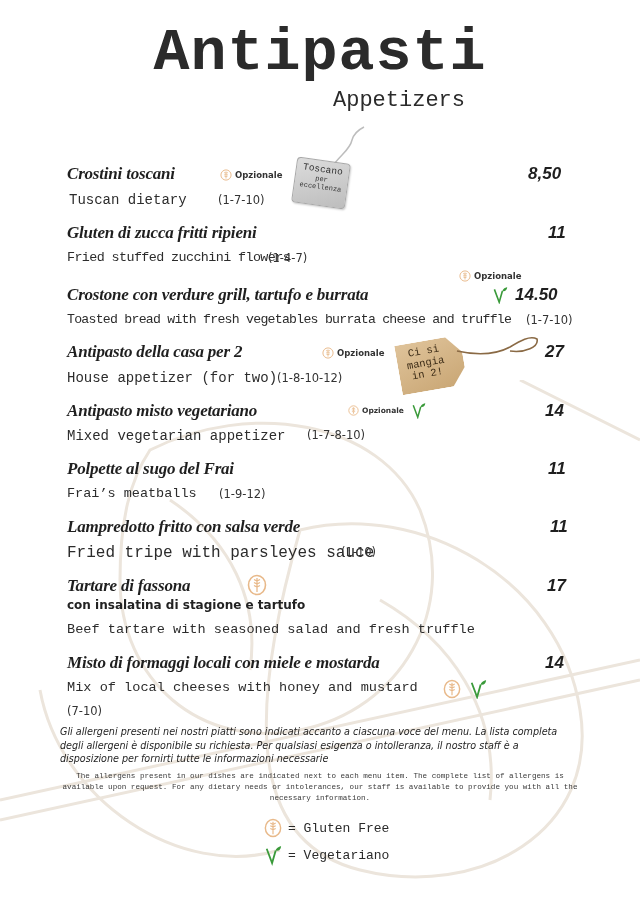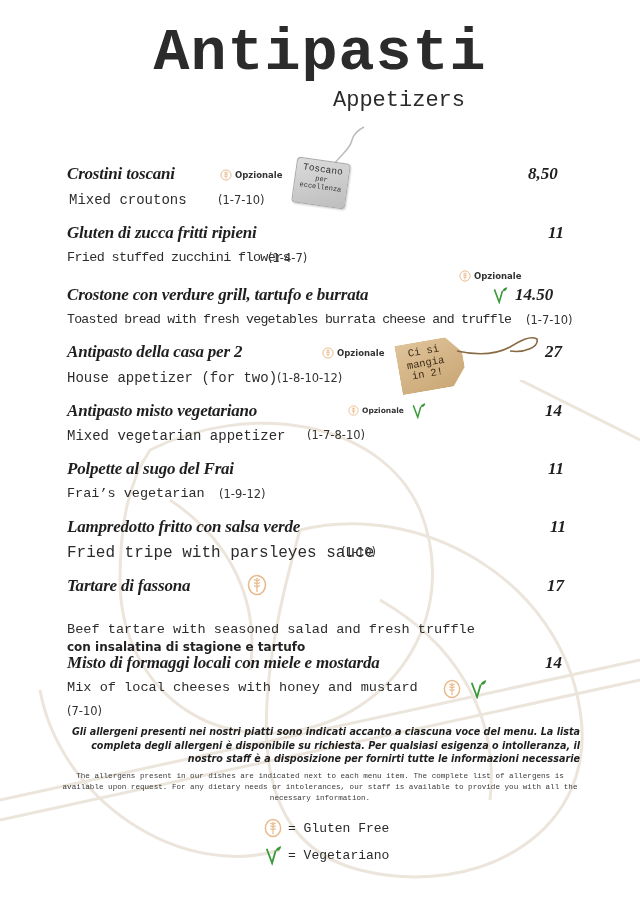--- a/index.html
+++ b/index.html
@@ -17,38 +17,38 @@
   }
   .subtitle {
     left: 333px; top: 88px; font-family: "Liberation Mono", monospace;
     font-size: 22px; color: #2b2b2b;
   }
   .dish {
     font-family: Liberation Serif, serif; font-weight: bold; font-style: italic;
     font-size: 17px; color: #1f1f1f; white-space: nowrap; letter-spacing: -0.2px;
   }
   .price {
-    font-family: Liberation Serif, serif; font-weight: bold; font-style: italic;
+    font-family: Liberation Sans, sans-serif; font-weight: bold; font-style: italic;
     font-size: 17px; color: #1f1f1f; white-space: nowrap;
   }
   .desc {
     font-family: "Liberation Mono", monospace; font-size: 14px; color: #2c2c2c;
     white-space: nowrap;
   }
   .allergens { font-family: "DejaVu Sans", sans-serif; font-size: 11.5px; color: #333; white-space: nowrap; }
-  .sub-it { font-family: "DejaVu Sans", sans-serif; font-weight: bold; font-size: 12px; color: #222; white-space: nowrap; margin-top: 42px; }
+  .sub-it { font-family: "DejaVu Sans", sans-serif; font-weight: bold; font-size: 12px; color: #222; white-space: nowrap; }
   .opz {
     font-family: "DejaVu Sans", sans-serif; font-size: 8.5px; font-weight: bold; color: #333;
     display: inline-flex; align-items: center; gap: 3px; white-space: nowrap;
   }
   .gf-icon { display: inline-block; vertical-align: middle; }
   .veg-icon { display: inline-block; vertical-align: middle; }
   .note-it {
-    left: 60px; width: 520px; top: 725px; text-align: right;
-    font-family: "DejaVu Sans", sans-serif; font-style: italic; font-weight: bold;
+    left: 60px; width: 520px; top: 725px; text-align: left;
+    font-family: "DejaVu Sans", sans-serif; font-style: italic; font-weight: normal;
     font-size: 9.6px; line-height: 13.5px; color: #1e1e1e;
   }
   .note-en {
     left: 62px; width: 516px; top: 771px; text-align: center;
     font-family: "Liberation Mono", monospace; font-size: 7.6px; line-height: 11px; color: #3a3a3a;
   }
   .legend-row { font-family: "Liberation Mono", monospace; font-size: 13px; color: #2a2a2a; display: flex; align-items: center; gap: 6px; white-space: nowrap; }
   .tag-grey {
     left: 294px; top: 160px; width: 52px; height: 44px;
     background: linear-gradient(160deg, #dcdcdc, #bdbdbd); border: 1px solid #a8a8a8; border-radius: 4px;
@@ -95,21 +95,21 @@
 
 <div class="abs dish" style="left:67px;top:164px">Crostini toscani</div>
 <div class="abs opz" style="left:220px;top:169px">
   <svg class="gf-icon" width="12" height="12" viewBox="0 0 20 20">
       <circle cx="10" cy="10" r="8.5" fill="none" stroke="#e8b98a" stroke-width="1.6"></circle>
       <path d="M10 4 V16 M10 7 L7 5.5 M10 7 L13 5.5 M10 10 L7 8.5 M10 10 L13 8.5 M10 13 L7 11.5 M10 13 L13 11.5" stroke="#e8b98a" stroke-width="1.3"></path>
     </svg>
   <span>Opzionale</span>
 </div>
 <div class="abs price" style="left:528px;top:164px">8,50</div>
-<div class="abs desc" style="left:69px;top:192px">Mixed croutons</div>
+<div class="abs desc" style="left:69px;top:192px">Tuscan dietary</div>
 <div class="abs allergens" style="left:218px;top:193px">(1-7-10)</div>
 
 <div class="abs dish" style="left:67px;top:223px">Gluten di zucca fritti ripieni</div>
 <div class="abs price" style="left:548px;top:223px">11</div>
 <div class="abs desc" style="left:67px;top:250px;font-size:13.4px;letter-spacing:-0.6px">Fried stuffed zucchini flowers</div>
 <div class="abs allergens" style="left:268px;top:251px">(1-4-7)</div>
 
 <div class="abs opz" style="left:459px;top:270px">
   <svg class="gf-icon" width="12" height="12" viewBox="0 0 20 20">
       <circle cx="10" cy="10" r="8.5" fill="none" stroke="#e8b98a" stroke-width="1.6"></circle>
@@ -157,21 +157,21 @@
 <svg class="abs veg-icon" style="left:411px;top:402px" width="15" height="17" viewBox="0 0 20 22">
     <path d="M3 4 L9 20 L13 6" stroke="#3a9a3a" stroke-width="2" fill="none"></path>
     <path d="M13 6 C 14 2, 18 2, 19 1 C 19 5, 16 7, 13 6 Z" fill="#3a9a3a"></path>
   </svg>
 <div class="abs price" style="left:545px;top:401px">14</div>
 <div class="abs desc" style="left:67px;top:428px">Mixed vegetarian appetizer</div>
 <div class="abs allergens" style="left:307px;top:428px">(1-7-8-10)</div>
 
 <div class="abs dish" style="left:67px;top:459px">Polpette al sugo del Frai</div>
 <div class="abs price" style="left:548px;top:459px">11</div>
-<div class="abs desc" style="left:67px;top:486px;font-size:13.5px">Frai’s vegetarian</div>
+<div class="abs desc" style="left:67px;top:486px;font-size:13.5px">Frai’s meatballs</div>
 <div class="abs allergens" style="left:219px;top:487px">(1-9-12)</div>
 
 <div class="abs dish" style="left:67px;top:517px">Lampredotto fritto con salsa verde</div>
 <div class="abs price" style="left:550px;top:517px">11</div>
 <div class="abs desc" style="left:67px;top:544px;font-size:16px">Fried tripe with parsleyes sauce</div>
 <div class="abs allergens" style="left:341px;top:545px">(1-10)</div>
 
 <div class="abs dish" style="left:67px;top:576px">Tartare di fassona</div>
 <svg class="abs gf-icon" style="left:247px;top:574px" width="20" height="22" viewBox="0 0 20 22">
     <ellipse cx="10" cy="11" rx="8.5" ry="9.5" fill="none" stroke="#e8b98a" stroke-width="1.6"></ellipse>

